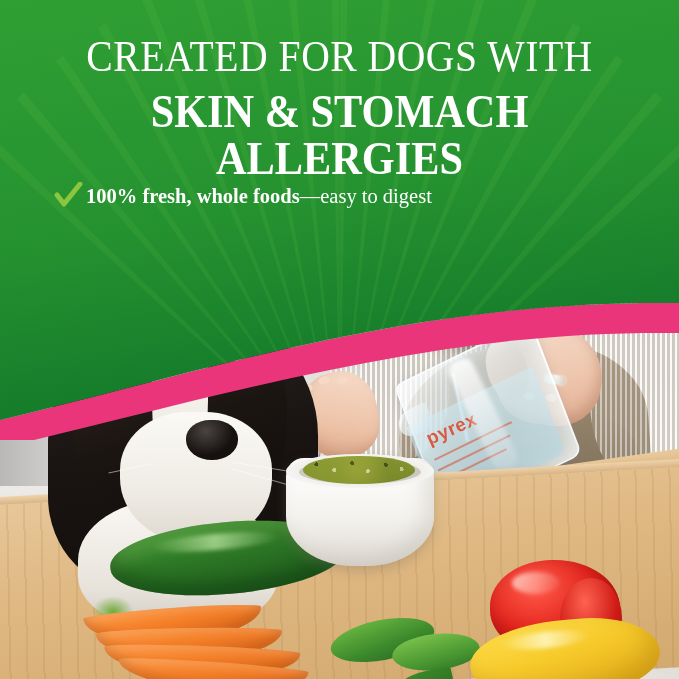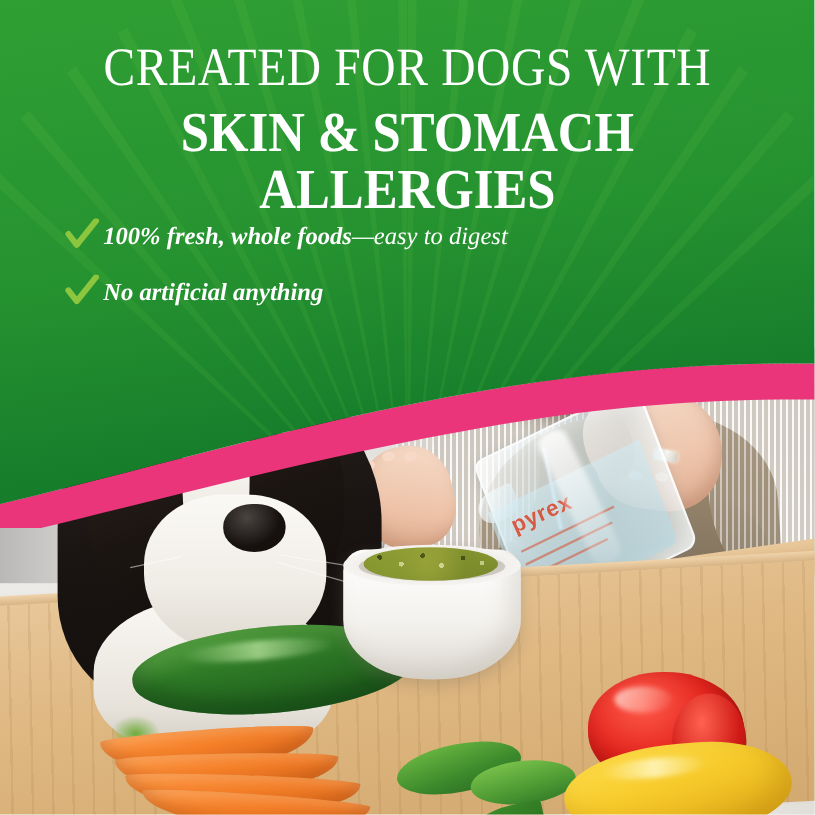--- a/index.html
+++ b/index.html
@@ -423,24 +423,23 @@
     font-weight:700;
     letter-spacing:0px;
     color:#ffffff;
     transform:scaleX(.9);
   }
 
   .bullets{
     position:absolute;left:54px;top:182px;width:600px;
   }
   .bullet{
-    display:flex;align-items:flex-end;
+    display:flex;align-items:center;
     margin-bottom:19px;
     min-height:26px;
-    font-style:italic;
   }
   .check{
     width:32px;flex:0 0 32px;
     position:relative;height:28px;
   }
   .check svg{position:absolute;left:0;top:0;}
   .btext{
     font-family:"Liberation Serif",serif;
     font-size:20.5px;
     line-height:1.15;
@@ -614,27 +613,17 @@
           <svg width="30" height="28" viewBox="0 0 30 28">
             <path d="M3 13 L10 22 L26 2" fill="none" stroke="#8CC63F" stroke-width="5" stroke-linecap="round" stroke-linejoin="round"></path>
           </svg>
         </div>
         <div class="btext">
           <b>100% fresh, whole foods</b><span>—easy to digest</span>
         </div>
       </div>
 
 
-      <div class="bullet">
-        <div class="check">
-          <svg width="30" height="28" viewBox="0 0 30 28">
-            <path d="M3 13 L10 22 L26 2" fill="none" stroke="#8CC63F" stroke-width="5" stroke-linecap="round" stroke-linejoin="round"></path>
-          </svg>
-        </div>
-        <div class="btext">
-          <b>No artificial anything</b><span></span>
-        </div>
-      </div>
 
     </div>
   </div>
 
 </div>
 
 </body></html>

